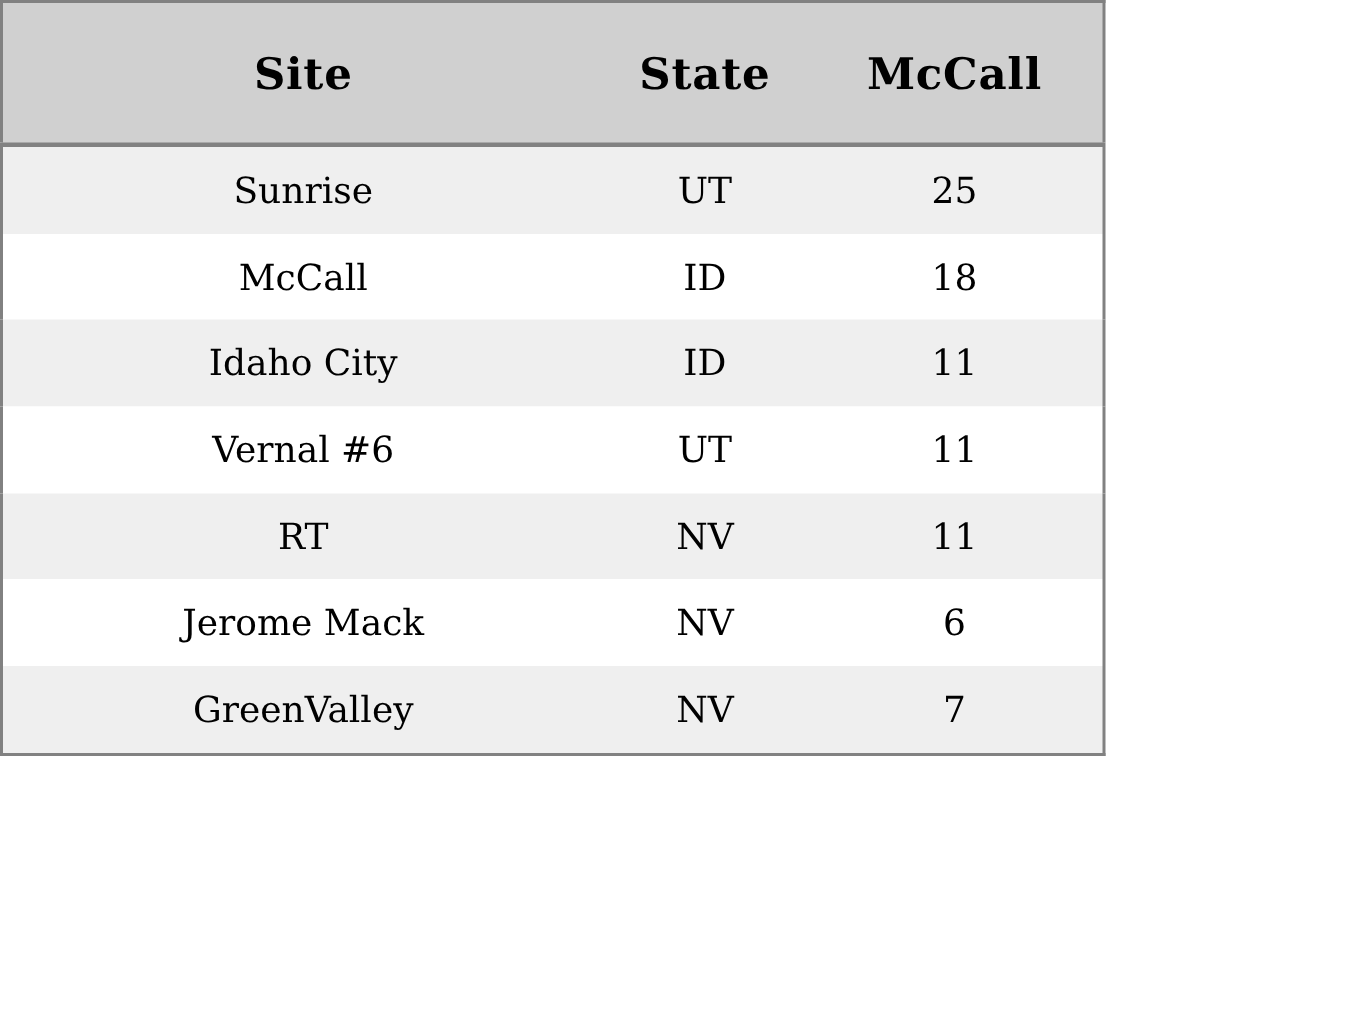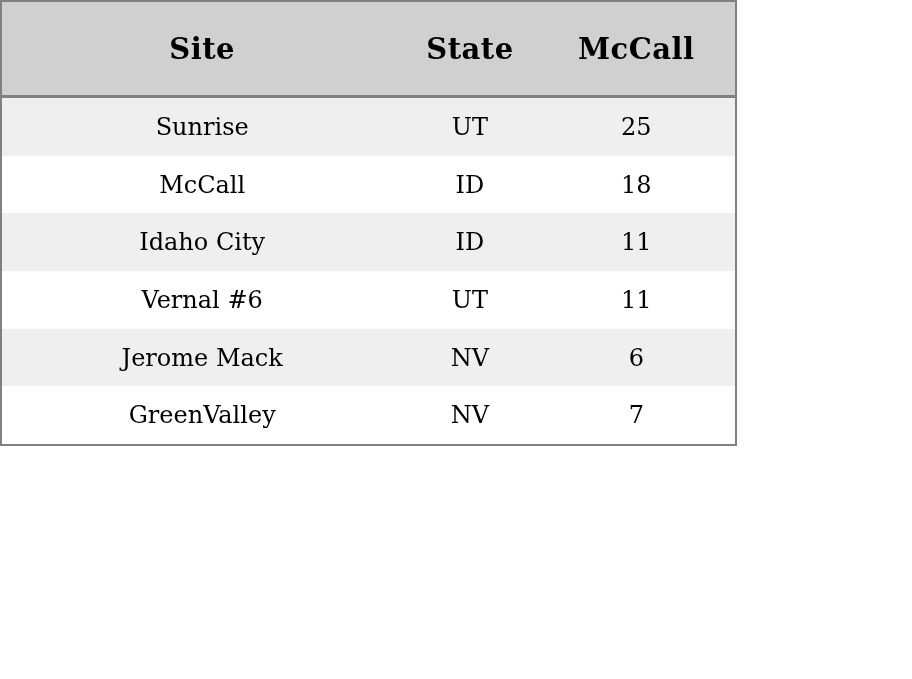--- a/index.html
+++ b/index.html
@@ -81,20 +81,25 @@
       <td>Idaho City</td>
       <td>ID</td>
       <td>11</td>
     </tr>
     <tr>
       <td>Vernal #6</td>
       <td>UT</td>
       <td>11</td>
     </tr>
     <tr>
+      <td>RT</td>
+      <td>NV</td>
+      <td>11</td>
+    </tr>
+    <tr>
       <td>Jerome Mack</td>
       <td>NV</td>
       <td>6</td>
     </tr>
     <tr>
       <td>GreenValley</td>
       <td>NV</td>
       <td>7</td>
     </tr>
   </tbody>

